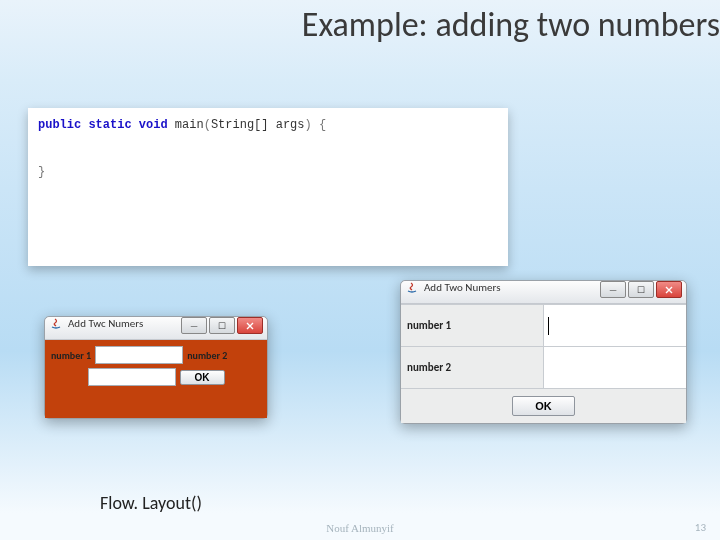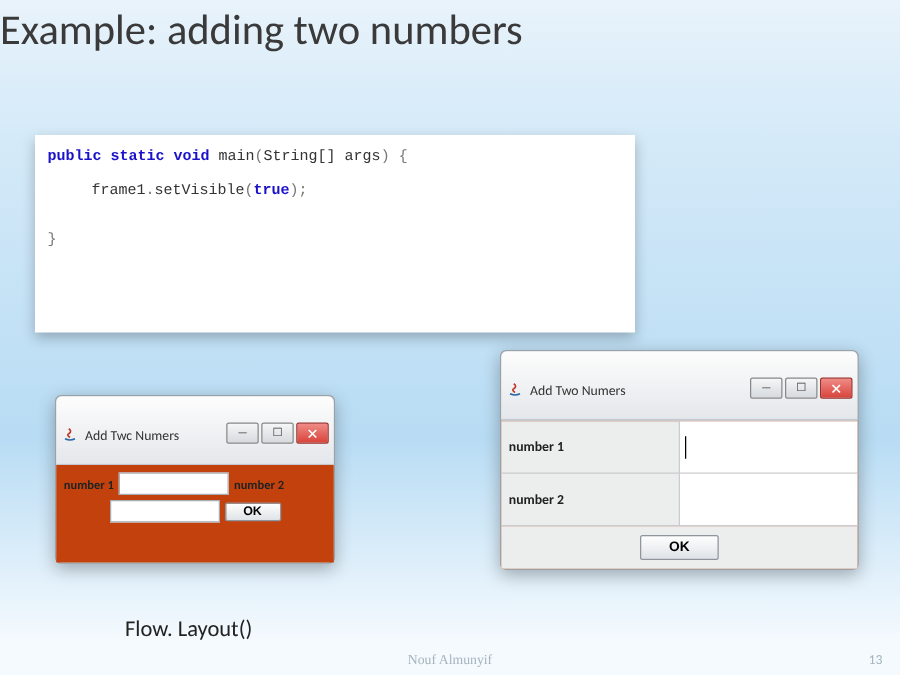--- a/index.html
+++ b/index.html
@@ -1,30 +1,30 @@
 <!DOCTYPE html>
 <html><head>
 <meta charset="utf-8">
 <style>
   html,body{margin:0;padding:0;width:720px;height:540px;font-family:"Calibri","Segoe UI",Arial,sans-serif;overflow:hidden}
   .slide{position:relative;width:720px;height:540px;background:linear-gradient(180deg,#e9f3fb 0%,#d9ecf9 15%,#cbe5f7 35%,#b8dcf4 65%,#f5fafe 95%)}
-  .title{position:absolute;left:0;right:0;top:6px;text-align:left;font-size:34px;color:#3a3a3a;line-height:1.1;font-weight:400}
+  .title{position:absolute;left:0;right:0;top:6px;text-align:right;font-size:34px;color:#3a3a3a;line-height:1.1;font-weight:400}
   .codebox{position:absolute;left:28px;top:108px;width:480px;height:158px;background:#fff;box-shadow:0 4px 10px rgba(0,0,0,.25);padding:8px 10px;box-sizing:border-box;font-family:"Courier New",monospace;font-size:12px;line-height:1.6;color:#333}
   .kw{color:#1a11c9;font-weight:bold}
   .punc{color:#777}
   .ind{display:inline-block;width:28px}
   .caption{position:absolute;font-size:18px;color:#222}
   .cap1{left:100px;bottom:26px}
   .cap2{left:472px;bottom:26px}
   .footer{position:absolute;left:50%;transform:translateX(-50%);bottom:6px;font-family:"Comic Sans MS",cursive;font-size:11px;color:#a6b4bd}
   .pagenum{position:absolute;right:14px;bottom:6px;font-size:11px;color:#a6b4bd}
 
   
   .win{position:absolute;background:#e6e7e9;border:1px solid #9aa1a8;border-radius:5px;box-shadow:0 4px 14px rgba(0,0,0,.3)}
-  .win-titlebar{height:22px;background:linear-gradient(#fdfdfd,#e4e7eb);border-bottom:1px solid #c5c9cf;border-radius:5px 5px 0 0;display:flex;align-items:flex-end;padding:16px 4px;font-size:11px;color:#333}
+  .win-titlebar{height:22px;background:linear-gradient(#fdfdfd,#e4e7eb);border-bottom:1px solid #c5c9cf;border-radius:5px 5px 0 0;display:flex;align-items:flex-start;padding:0 4px;font-size:11px;color:#333}
   .java-icon{width:14px;height:14px;margin-right:5px;position:relative}
   .java-icon svg{width:14px;height:14px}
   .win-title-text{flex:1;white-space:nowrap;overflow:hidden}
   .btns{display:flex;gap:2px}
   .wbtn{width:24px;height:15px;border:1px solid #888;border-radius:2px;background:linear-gradient(#f5f6f7,#d6dade);display:flex;align-items:center;justify-content:center;font-size:9px;color:#333}
   .wbtn.cl{background:linear-gradient(#f08b86,#d9443c);border-color:#9d2e28}
   .wbtn.cl svg{width:8px;height:8px}
   .win-body{background:#c2410c;padding:6px}
 
   
@@ -61,24 +61,20 @@
   <div class="codebox">
     <div>
       <span class="kw">public</span>
       <span> </span>
       <span class="kw">static</span>
       <span> </span>
       <span class="kw">void</span>
       <span> main</span><span class="punc">(</span><span>String[]</span><span> args</span><span class="punc">)</span><span class="punc"> {</span>
     </div>
     <div style="height:8px"></div>
-    <div>
-      <span class="ind"></span>
-      <span>frame1</span><span class="punc">.</span><span>setVisible</span><span class="punc">(</span><span class="kw">true</span><span class="punc">);</span>
-    </div>
     <div style="height:20px"></div>
     <div><span class="punc">}</span></div>
   </div>
 
   <div class="win flow-win">
     <div class="win-titlebar">
       <span class="java-icon">
         <svg viewBox="0 0 14 14">
             <path d="M6 2 Q9 4 6 6 Q4 7 7 9" stroke="#c0392b" stroke-width="1.3" fill="none"></path>
             <path d="M3 10 Q7 12 11 10" stroke="#2b6aa8" stroke-width="1.3" fill="none"></path>

